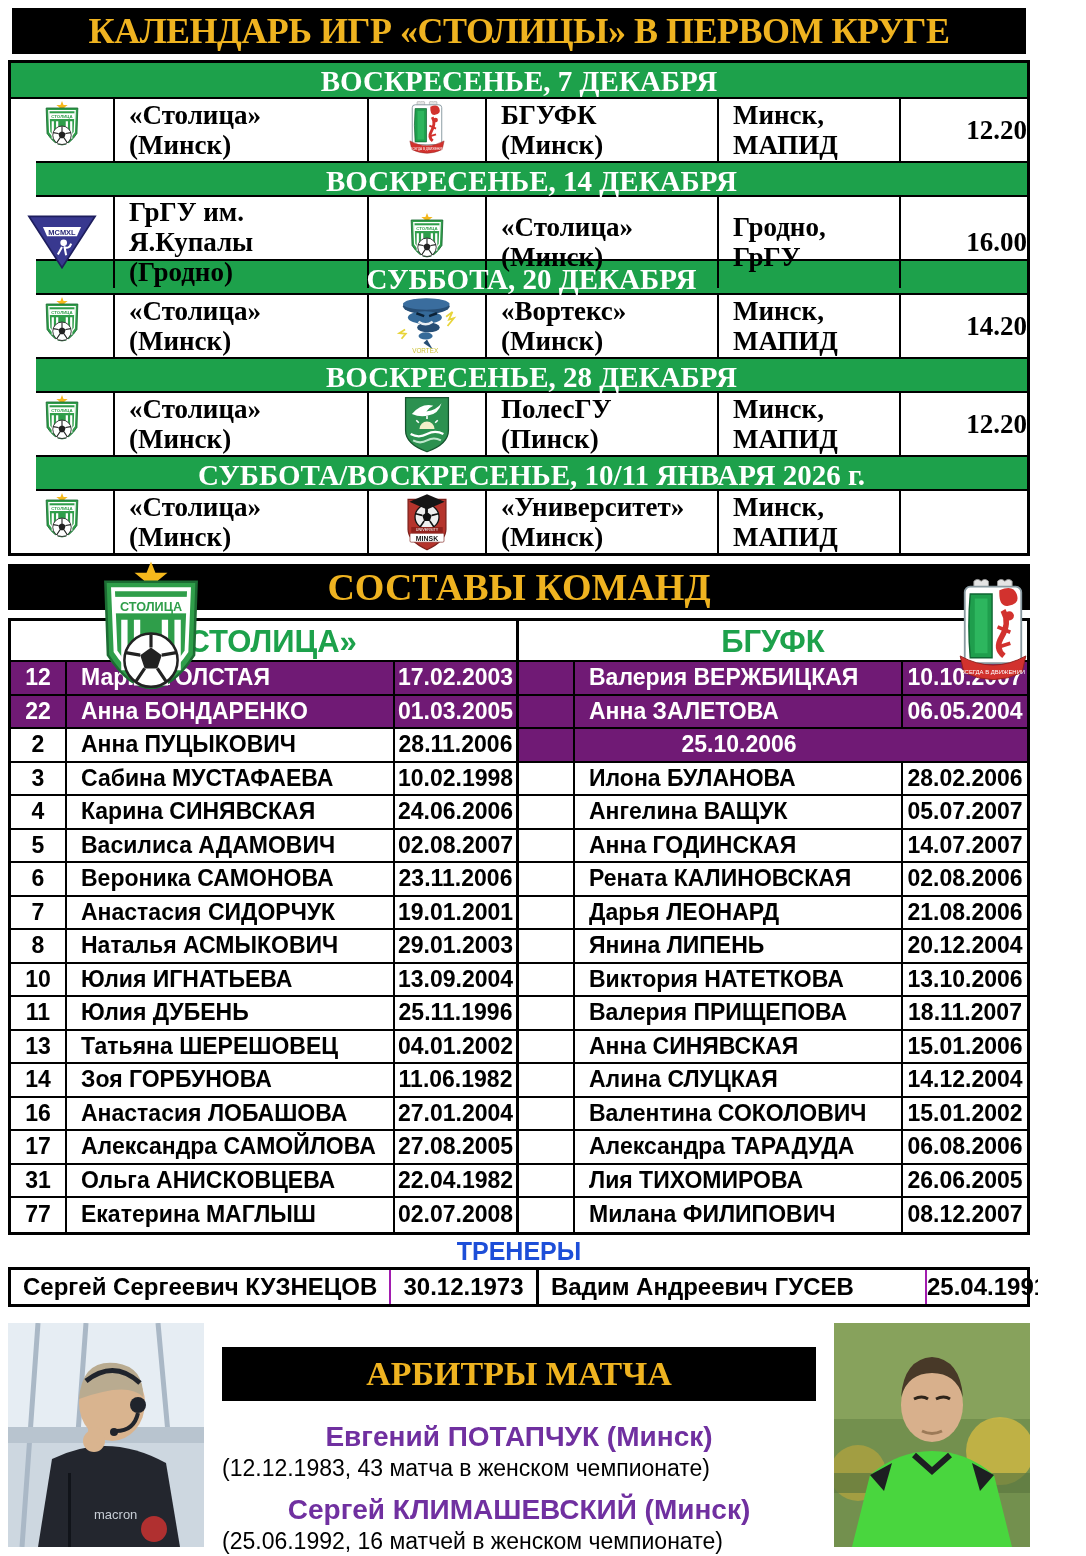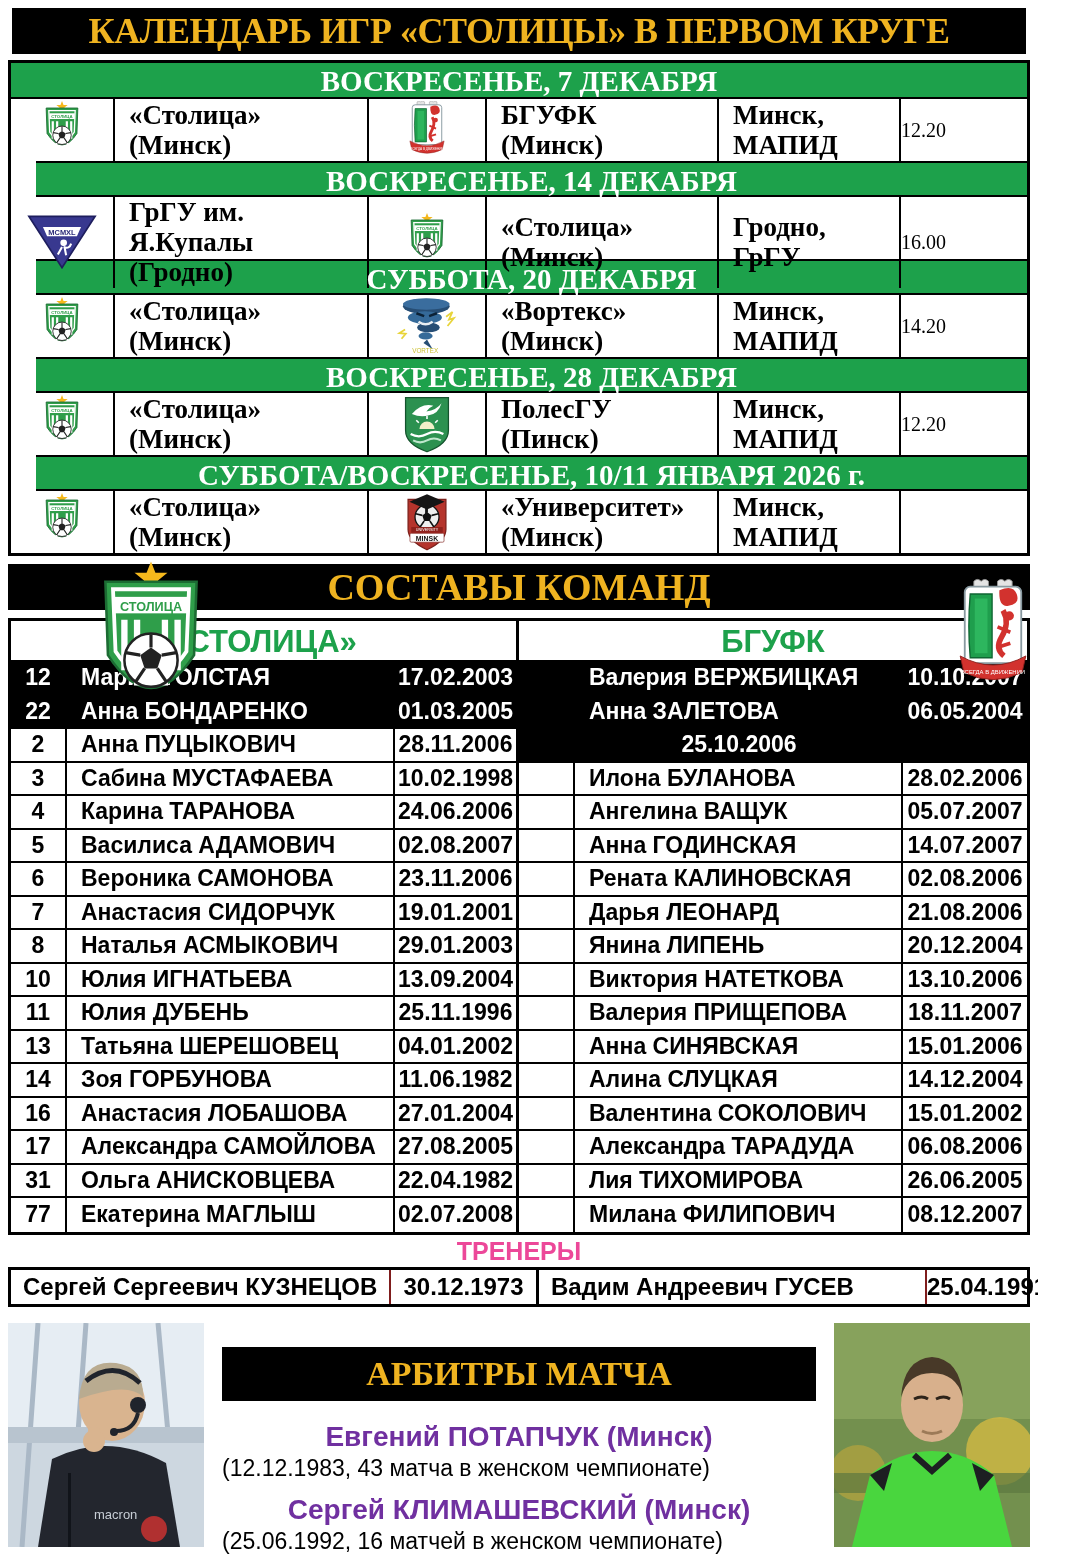--- a/index.html
+++ b/index.html
@@ -21,21 +21,21 @@
   .cal-section + .cal-section .cal-date-row{ border-top:2px solid #000;margin-left:25px; }
   .cal-match-row{
     display:grid; grid-template-columns:104px 254px 118px 232px 182px 1fr;
     height:62px; background:#fff;
   }
   .cell{ border-right:2px solid #000; display:flex; flex-direction:column; justify-content:center; }
   .cell:last-child{ border-right:none; }
   .logo-cell{ align-items:center; }
   .logo-svg{ width:84px; height:58px; }
   .name-cell,.venue-cell{ padding-left:14px; font-size:27px; font-weight:bold; line-height:1.12; }
-  .time-cell{ align-items:flex-start; font-size:20px; font-weight:normal; }
+  .time-cell{ align-items:flex-end; font-size:27px; font-weight:bold; }
 
   
   .teams-wrap{ position:relative; }
   .teams-bar{ height:46px; line-height:46px; font-size:38px; margin:2px 0 8px; }
   .big-logo-left{ position:absolute; left:86px; top:-12px; width:114px; height:186px; z-index:3; }
   .big-logo-right{ position:absolute; left:944px; top:-6px; width:82px; height:154px; z-index:3; }
 
   .roster{ border:3px solid #000; display:flex; font-family:"Liberation Sans", sans-serif; background:#fff; }
   .roster-half{ width:50%; }
   .roster-half.left{ border-right:3px solid #000; }
@@ -44,33 +44,33 @@
     font-size:31px; font-weight:bold; border-bottom:2px solid #000;
   }
   .p-row{
     display:grid; grid-template-columns:56px 328px 1fr; height:33.5px;
     border-bottom:2px solid #000; font-weight:bold; font-size:23px; color:#000;
   }
   .p-row:last-child{ border-bottom:none; }
   .p-num{ border-right:2px solid #000; display:flex; align-items:center; justify-content:center; }
   .p-name{ border-right:2px solid #000; display:flex; align-items:center; padding-left:14px; }
   .p-dob{ display:flex; align-items:center; justify-content:center; }
-  .p-row.gk{ background:#000000; color:#fff; }
+  .p-row.gk{ background:#701a75; color:#fff; }
 
   
   .coaches-title{
-    text-align:center; color:#ec4899; font-family:"Liberation Sans", sans-serif;
+    text-align:center; color:#1d4ed8; font-family:"Liberation Sans", sans-serif;
     font-weight:bold; font-size:25px; height:32px; line-height:32px;
   }
   .coaches{
     border:3px solid #000; display:grid; grid-template-columns:380px 148px 388px 1fr;
     height:40px; font-family:"Liberation Sans", sans-serif; font-weight:bold; font-size:24px;
     background:#fff;
   }
-  .coach-cell{ display:flex; align-items:center; border-right:2px solid #7f1d1d; }
+  .coach-cell{ display:flex; align-items:center; border-right:2px solid #a21caf; }
   .coach-cell.name{ padding-left:12px; }
   .coach-cell.date{ justify-content:center; }
   .coach-cell.mid{ border-right:3px solid #000; }
   .coach-cell:last-child{ border-right:none; }
 
   
   .refs{ display:flex; gap:18px; margin-top:16px; height:224px; }
   .ref-photo{ width:196px; height:100%; flex:0 0 auto; }
   .ref-photo svg{ width:100%; height:100%; display:block; }
   .refs-center{ flex:1; display:flex; flex-direction:column; }
@@ -356,21 +356,21 @@
   </div>
 
   <div class="p-row">
     <div class="p-num">3</div>
     <div class="p-name">Сабина МУСТАФАЕВА</div>
     <div class="p-dob">10.02.1998</div>
   </div>
 
   <div class="p-row">
     <div class="p-num">4</div>
-    <div class="p-name">Карина ТАРАНОВА</div>
+    <div class="p-name">Карина СИНЯВСКАЯ</div>
     <div class="p-dob">24.06.2006</div>
   </div>
 
   <div class="p-row">
     <div class="p-num">5</div>
     <div class="p-name">Василиса АДАМОВИЧ</div>
     <div class="p-dob">02.08.2007</div>
   </div>
 
   <div class="p-row">

